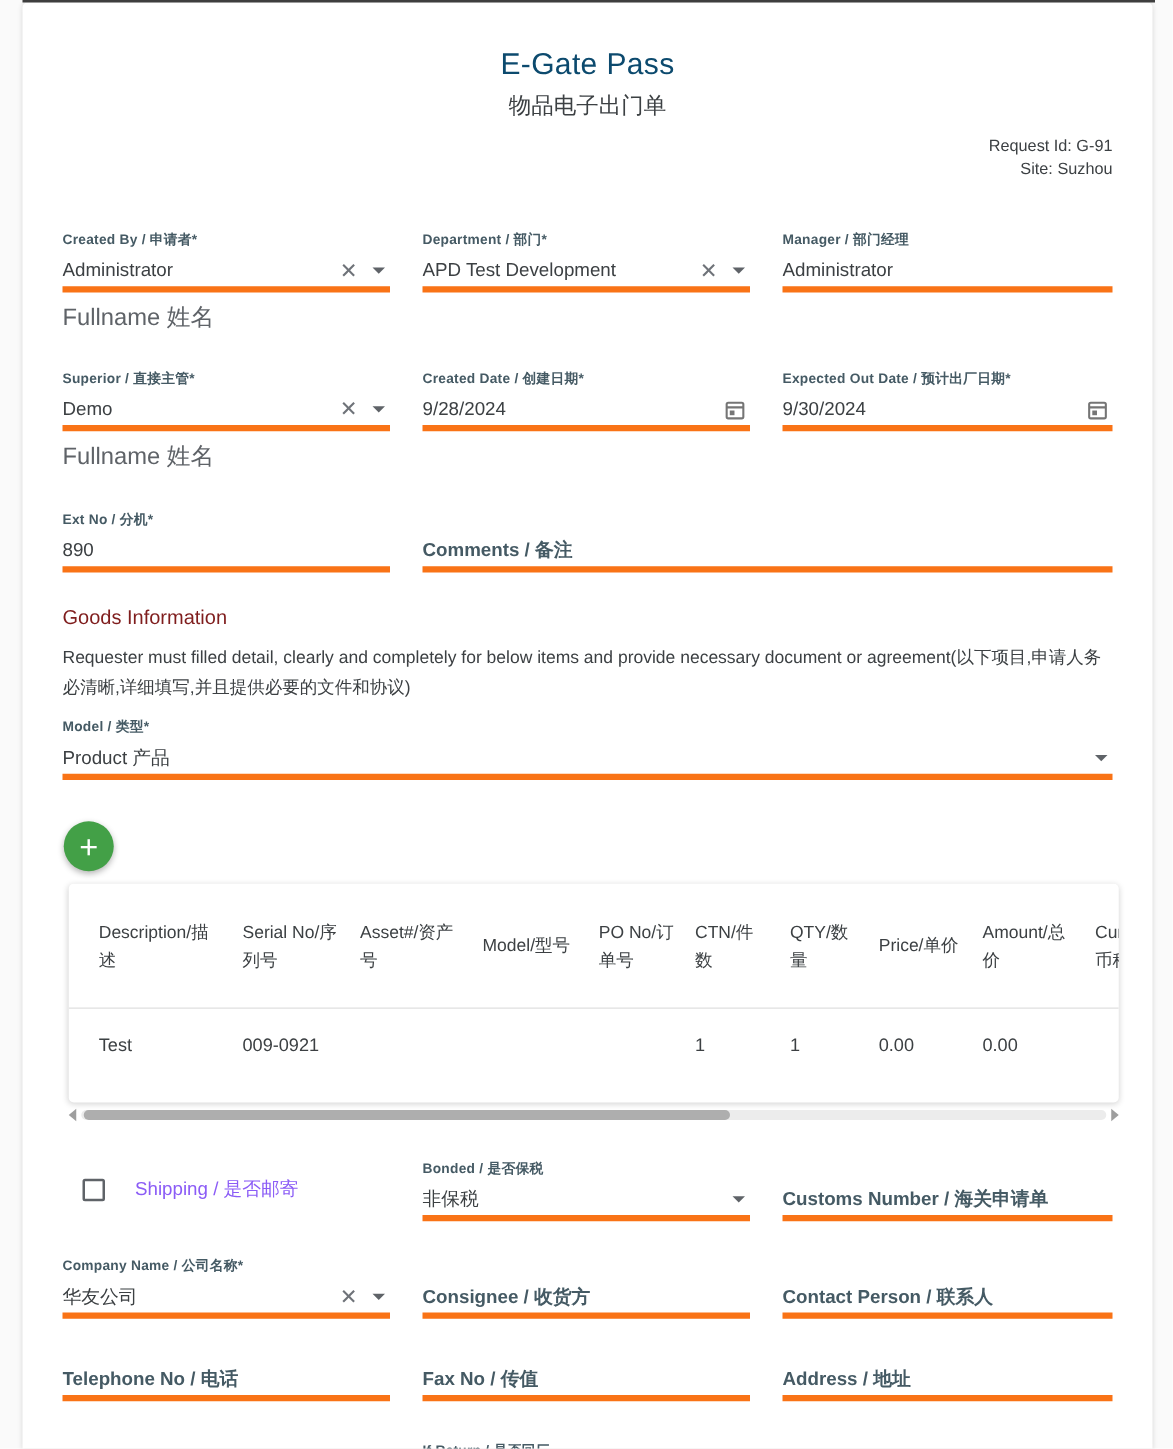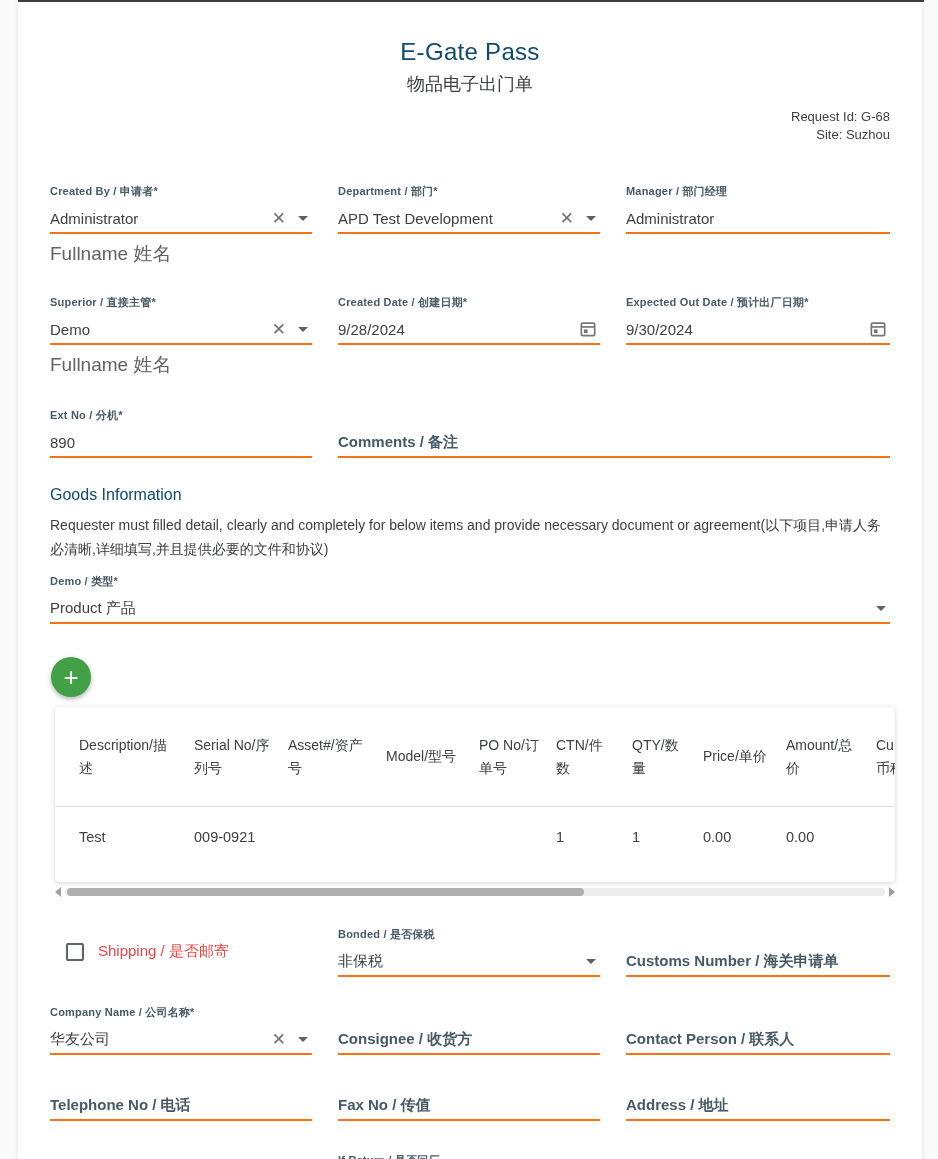--- a/index.html
+++ b/index.html
@@ -10,33 +10,33 @@
           border-radius:4px 4px 0 0; box-shadow:0 1px 4px rgba(0,0,0,.13); padding:0 32px; overflow:hidden; }
 
   .title { margin-top:36px; text-align:center; font-size:24px; font-weight:500; color:#0c4a6e; letter-spacing:.3px; }
   .subtitle { text-align:center; font-size:18px; font-weight:400; color:#3c4043; margin-top:6px; }
   .meta { margin-top:12px; text-align:right; font-size:13px; color:#3c4043; line-height:18px; }
 
   .grid3 { display:grid; grid-template-columns:262px 262px 264px; column-gap:26px; }
   .a-start { align-items:start; } .a-end { align-items:end; }
 
   .f-label { font-size:11px; font-weight:700; color:#455a64; letter-spacing:.2px; margin-bottom:5px; }
-  .f-line { display:flex; align-items:center; height:30px; border-bottom:2px solid #f97316;
+  .f-line { display:flex; align-items:center; height:30px; border-bottom:5px solid #f97316;
             font-size:15px; color:#3c4043; }
   .f-line .val { flex:1; white-space:nowrap; overflow:hidden; }
   .ph .f-line { font-weight:700; color:#455a64; font-size:15px; }
   .helper { font-size:19px; color:#5f6368; margin-top:7px; }
   .span2 { grid-column:2 / 4; }
 
   .clear-x { font-size:17px; color:#6f7379; margin-right:12px; cursor:pointer; line-height:1; }
   .dd-arrow { width:0; height:0; border-left:5px solid transparent; border-right:5px solid transparent;
               border-top:5px solid #5f6368; margin-right:4px; cursor:pointer; }
   .cal-btn { margin-right:2px; cursor:pointer; display:flex; }
 
-  .section-h { margin-top:28px; font-size:16px; color:#0c4a6e; }
+  .section-h { margin-top:28px; font-size:16px; color:#7f1d1d; }
   .section-p { margin-top:9px; font-size:14px; color:#3c4043; line-height:24px; width:840px; }
   .type-field { margin-top:13px; }
 
   .plus-btn { margin-top:33px; margin-left:1px; width:40px; height:40px; border-radius:50%;
               background:#43a047; color:#ffffff; display:flex; align-items:center; justify-content:center;
               font-size:26px; font-weight:300; box-shadow:0 2px 5px rgba(0,0,0,.3); cursor:pointer; }
 
   .tbl-card { margin-top:10px; margin-left:5px; width:840px; background:#ffffff; border-radius:4px;
               box-shadow:0 1px 5px rgba(0,0,0,.18); overflow:hidden; }
   .tbl-head { display:flex; align-items:center; padding:18px 0 18px 24px; border-bottom:1px solid #e0e0e0; min-height:100px; }
@@ -49,36 +49,36 @@
   .hscroll { margin-top:5px; margin-left:5px; width:840px; display:flex; align-items:center; height:10px; }
   .sb-arrow { width:0; height:0; border-top:5px solid transparent; border-bottom:5px solid transparent; cursor:pointer; }
   .sb-left { border-right:6px solid #9e9e9e; margin-right:4px; }
   .sb-right { border-left:6px solid #9e9e9e; margin-left:4px; }
   .sb-track { flex:1; height:8px; background:#ececec; border-radius:4px; position:relative; }
   .sb-thumb { position:absolute; left:2px; top:0; height:8px; width:63%; background:#aeaeae; border-radius:4px; cursor:grab; }
 
   .ship-row { margin-top:30px; }
   .cb-wrap { display:flex; align-items:center; margin-bottom:16px; cursor:pointer; }
   .cb-box { width:18px; height:18px; border:2px solid #5f6368; border-radius:2px; margin-left:16px; }
-  .cb-label { margin-left:14px; font-size:15px; color:#ef4444; }
+  .cb-label { margin-left:24px; font-size:15px; color:#8b5cf6; }
 
   .disabled .f-line { border-bottom:1px dotted #9e9e9e; color:#a6a6a6; font-weight:700; }
   svg.cal { display:block; }
 </style>
 </head>
 <body>
 
 <div class="topline"></div>
 
 <div class="card">
 
   <div class="title">E-Gate Pass</div>
   <div class="subtitle">物品电子出门单</div>
   <div class="meta">
-    <div>Request Id: G-68</div>
+    <div>Request Id: G-91</div>
     <div>Site: Suzhou</div>
   </div>
 
   <div class="grid3 a-start" style="margin-top:40px;">
     <div>
       <div class="f-label">Created By / 申请者*</div>
       <div class="f-line">
         <span class="val">Administrator</span>
         <span class="clear-x">✕</span>
         <span class="dd-arrow"></span>
@@ -150,21 +150,21 @@
       <div class="f-line">
         <span class="val">Comments / 备注</span>
       </div>
     </div>
   </div>
 
   <div class="section-h">Goods Information</div>
   <div class="section-p">Requester must filled detail, clearly and completely for below items and provide necessary document or agreement(以下项目,申请人务必清晰,详细填写,并且提供必要的文件和协议)</div>
 
   <div class="type-field">
-    <div class="f-label">Demo / 类型*</div>
+    <div class="f-label">Model / 类型*</div>
     <div class="f-line">
       <span class="val">Product 产品</span>
       <span class="dd-arrow"></span>
     </div>
   </div>
 
   <div class="plus-btn">
     <span>+</span>
   </div>
 

